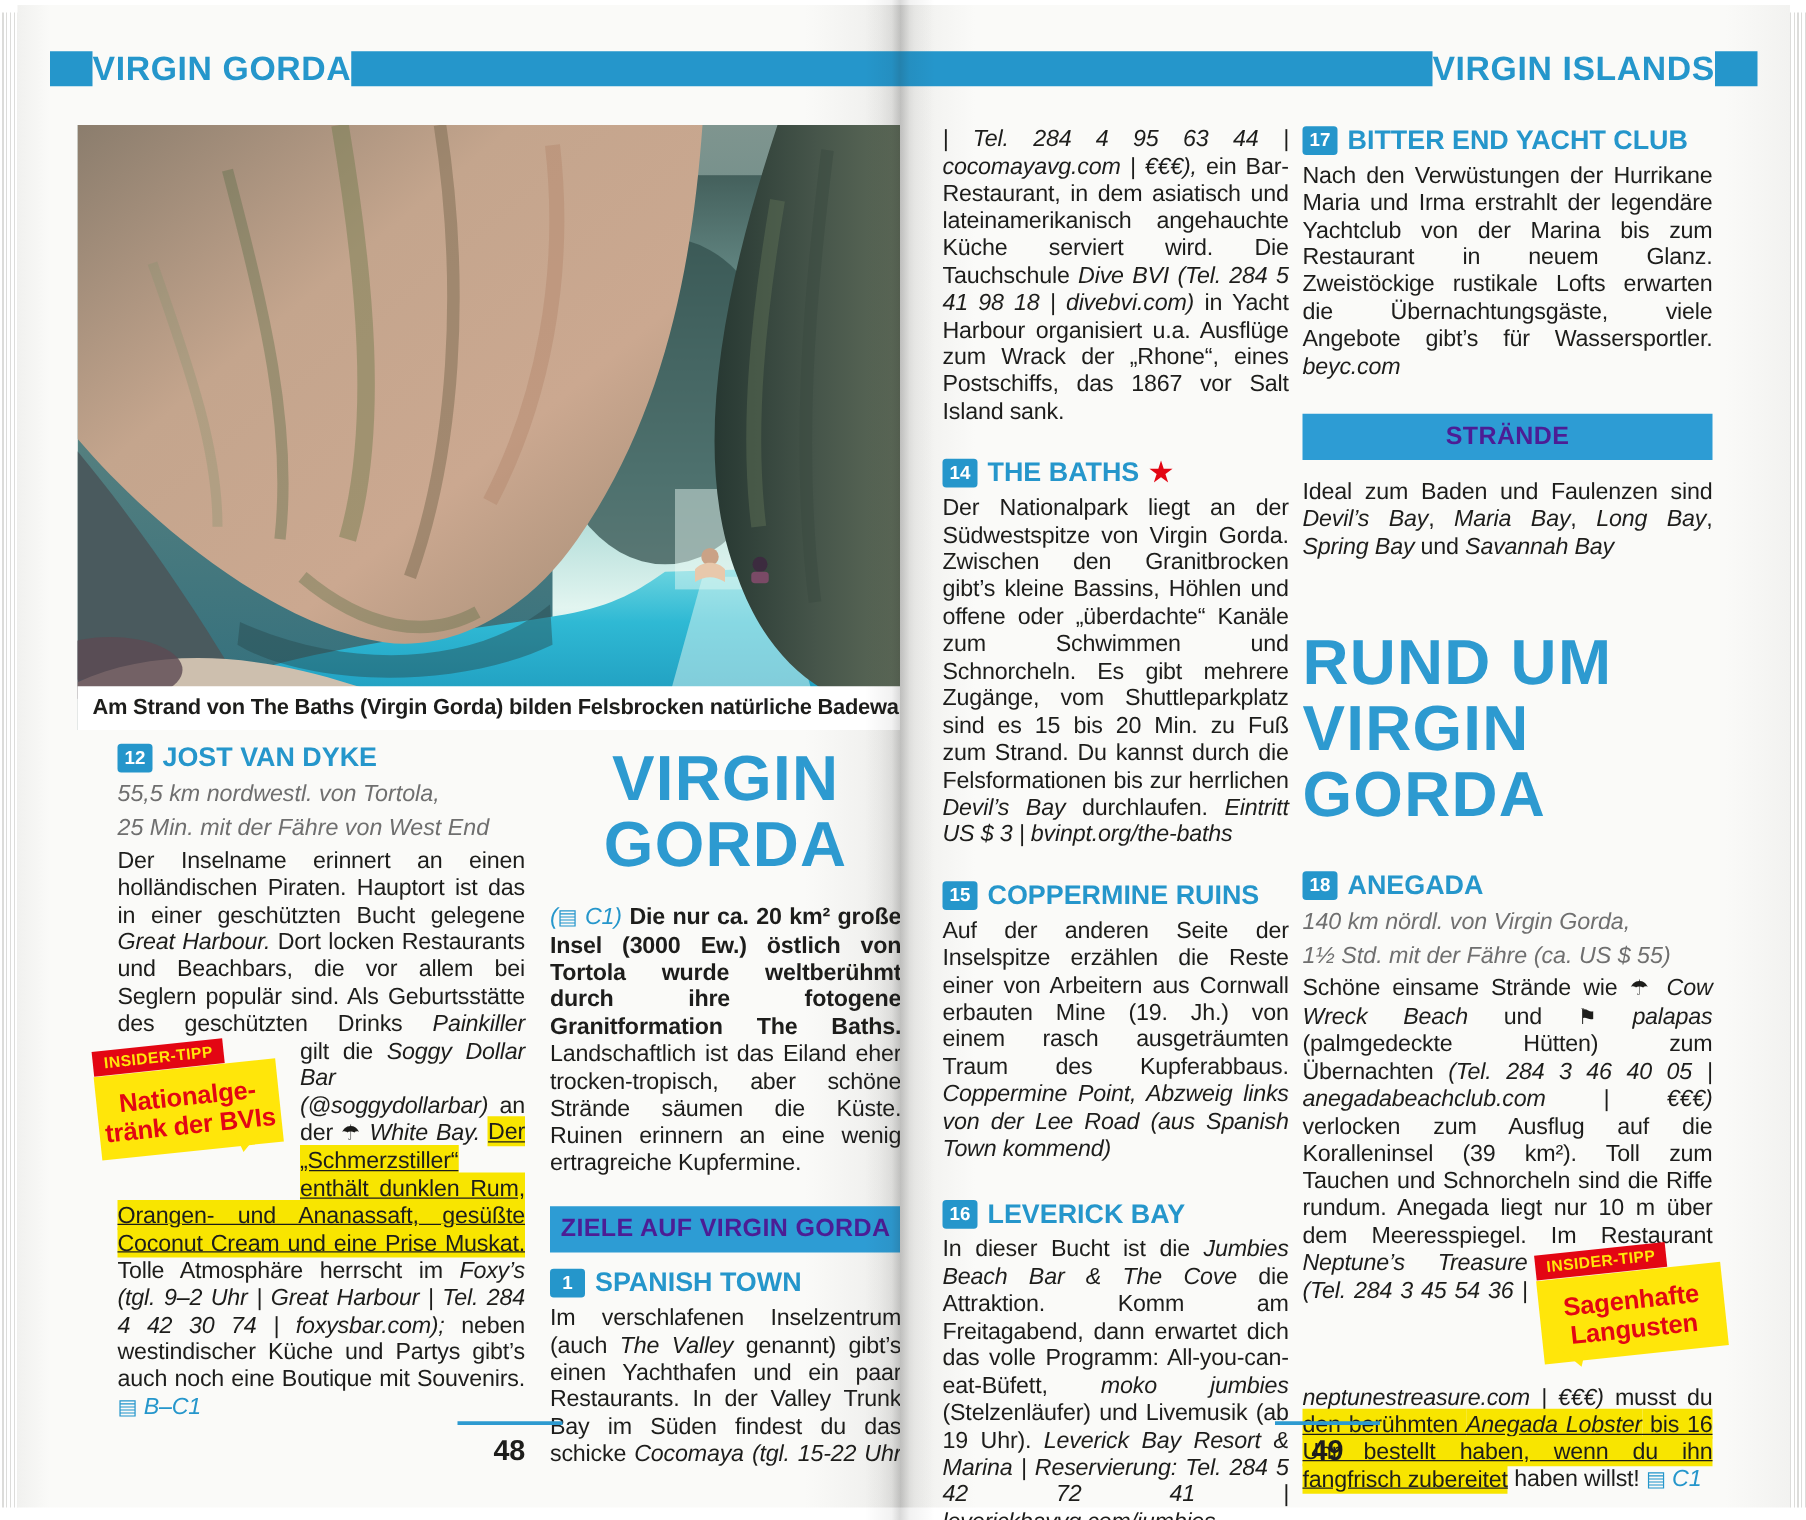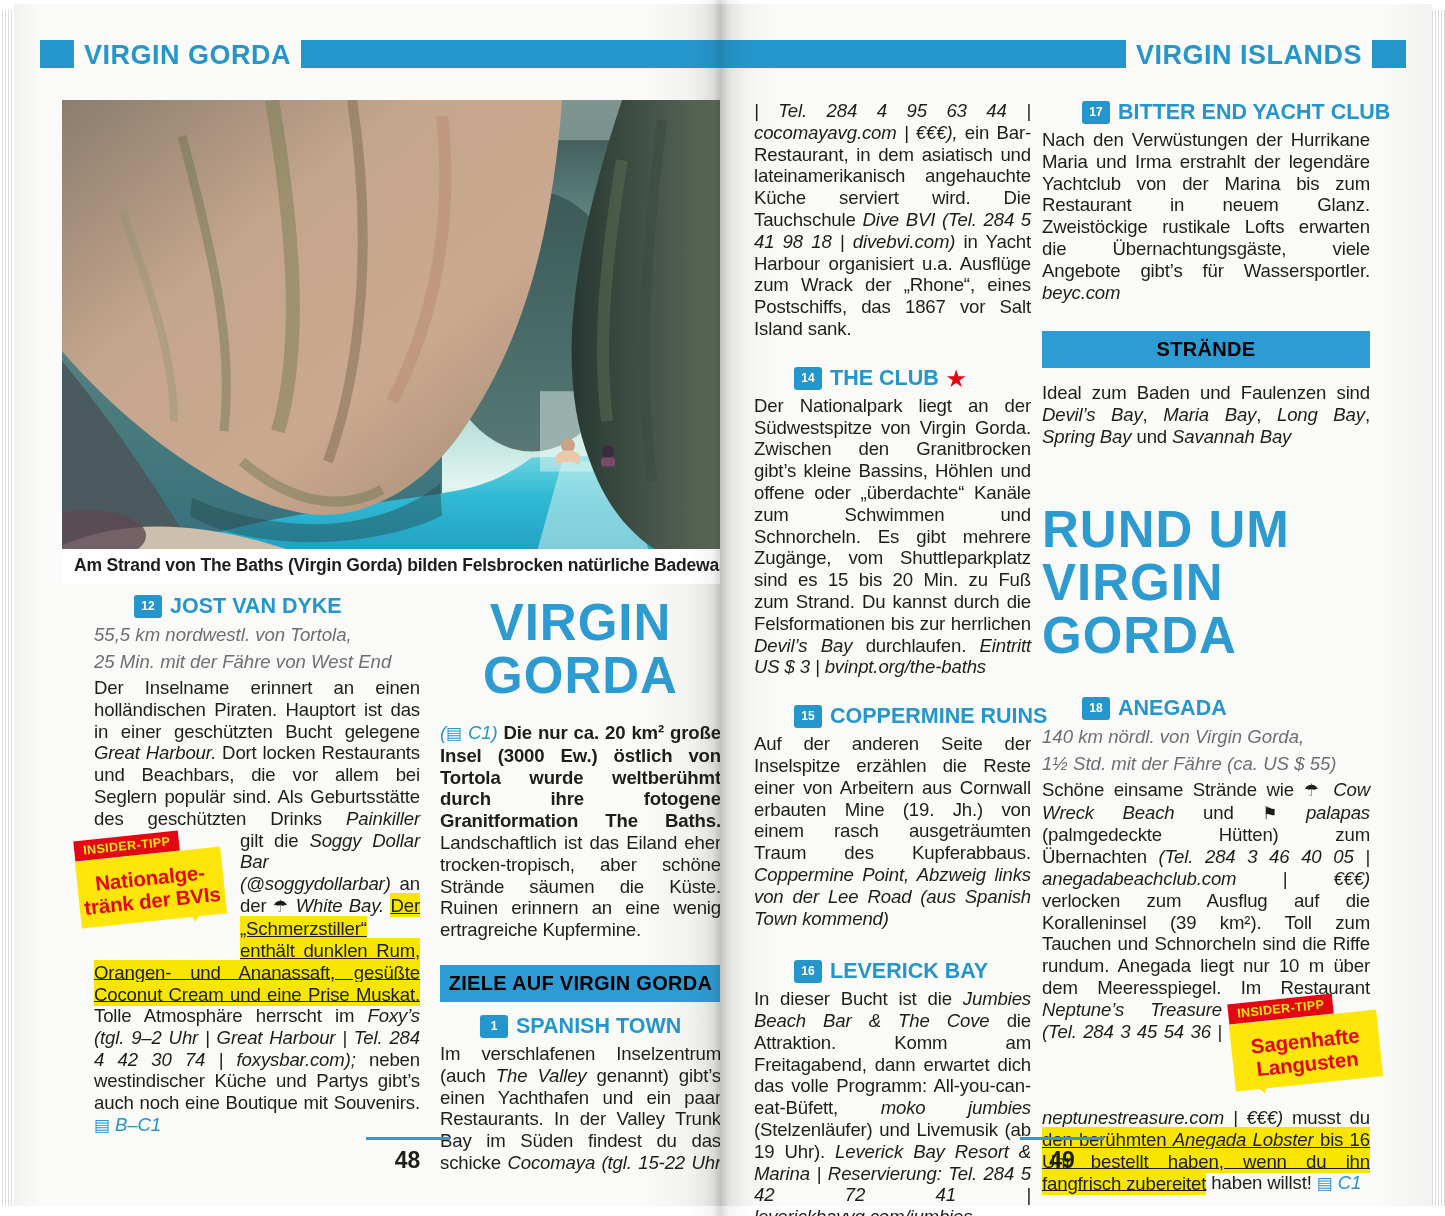--- a/index.html
+++ b/index.html
@@ -11,21 +11,21 @@
            background:repeating-linear-gradient(to right,#dcdcda 0 1px,#ffffff 1px 3px);}
   .page{position:absolute;top:4px;height:1202px;}
   .page-l{left:14px;width:706px;
           background:linear-gradient(to right,#f1f1ef 0,#fafaf8 26px,#fafaf8 630px,#efefed 690px,#e3e3e1 706px);}
   .page-r{left:720px;width:712px;
           background:linear-gradient(to right,#dfdfdd 0,#f0f0ee 12px,#fafaf8 60px,#fafaf8 660px,#f2f2f0 712px);}
   .gutter{position:absolute;left:692px;top:0;width:56px;height:1216px;pointer-events:none;
           background:linear-gradient(to right,rgba(30,30,30,0) 0,rgba(30,30,30,.06) 38%,rgba(30,30,30,.17) 50%,rgba(30,30,30,.06) 64%,rgba(30,30,30,0) 100%);}
 
   
-  .pheader{position:absolute;top:36px;display:flex;gap:10px;height:30px;}
+  .pheader{position:absolute;top:36px;display:flex;align-items:center;height:30px;}
   .page-l .pheader{left:26px;right:0;}
   .page-r .pheader{left:0;right:26px;}
   .hsq{width:34px;height:28px;background:#2596cb;flex:0 0 auto;}
   .hlabel{font-size:27px;font-weight:bold;color:#2596cb;letter-spacing:.5px;white-space:nowrap;}
   .hbar{flex:1;height:28px;background:#2596cb;}
 
   
   .photo{position:absolute;left:48px;top:96px;width:658px;height:484px;margin:0;}
   .photo svg{position:absolute;left:0;top:0;width:100%;height:100%;}
   .caption{position:absolute;left:0;bottom:0;background:#ffffff;padding:6px 16px 8px 12px;
@@ -38,25 +38,25 @@
   .col-c{left:34px;top:96px;width:277px;}
   .col-d{left:322px;top:96px;width:328px;}
 
   .body{font-size:18.6px;line-height:21.8px;letter-spacing:-.15px;text-align:justify;
         color:#1d1d1b;margin:0;}
   .flow{text-align-last:justify;}
   .meta{font-size:18.6px;line-height:24px;font-style:italic;color:#6f6f6f;margin:0 0 3px;}
   .shead{font-size:21.5px;font-weight:bold;color:#2596cb;margin:0 0 4px;
          display:flex;align-items:center;gap:8px;white-space:nowrap;}
   .badge{flex:0 0 auto;min-width:24px;height:23px;padding:0 2px;background:#2596cb;color:#fff;
-         font-size:12px;font-weight:bold;line-height:23px;text-align:center;border-radius:3px;margin-left:40px;}
+         font-size:15px;font-weight:bold;line-height:23px;text-align:center;border-radius:3px;}
   .star{color:#e30613;font-size:21px;line-height:1;}
   .bigtitle{color:#2d9ad0;font-weight:bold;font-size:51px;line-height:53px;letter-spacing:1px;margin:0;}
   .center{text-align:center;}
-  .bluebox{background:#2d9cd4;color:#000000;font-weight:bold;font-size:20px;line-height:37px;
+  .bluebox{background:#2d9cd4;color:#4c1d95;font-weight:bold;font-size:20px;line-height:37px;
            text-align:center;letter-spacing:.3px;}
 
   .i{font-style:italic;}
   .b{font-weight:bold;}
   .map{color:#2596cb;}
   .ic{font-style:normal;font-size:17px;}
   .hl{background:#f8e500;padding:1.5px 0;box-decoration-break:clone;text-decoration:underline;-webkit-box-decoration-break:clone;}
 
   
   .tipfloat{position:relative;display:block;}
@@ -195,21 +195,21 @@
       <span class="hbar"></span>
       <span class="hlabel">VIRGIN ISLANDS</span>
       <span class="hsq"></span>
     </div>
 
     <div class="col col-c">
       <p class="body"><span class="i">| Tel. 284 4 95 63 44 | cocomayavg.com | €€€),</span><span> ein Bar-Restaurant, in dem asiatisch und lateinamerikanisch angehauchte Küche serviert wird. Die Tauchschule </span><span class="i">Dive BVI (Tel. 284 5 41 98 18 | divebvi.com)</span><span> in Yacht Harbour organisiert u.a. Ausflüge zum Wrack der „Rhone“, eines Postschiffs, das 1867 vor Salt Island sank.</span></p>
 
       <h3 class="shead mt26">
         <span class="badge">14</span>
-        <span>THE CLUB</span>
+        <span>THE BATHS</span>
         <span class="star">★</span>
       </h3>
       <p class="body"><span>Der Nationalpark liegt an der Südwestspitze von Virgin Gorda. Zwischen den Granitbrocken gibt’s kleine Bassins, Höhlen und offene oder „überdachte“ Kanäle zum Schwimmen und Schnorcheln. Es gibt mehrere Zugänge, vom Shuttleparkplatz sind es 15 bis 20 Min. zu Fuß zum Strand. Du kannst durch die Felsformationen bis zur herrlichen </span><span class="i">Devil’s Bay</span><span> durchlaufen. </span><span class="i">Eintritt US $ 3 | bvinpt.org/the-baths</span></p>
 
       <h3 class="shead mt26">
         <span class="badge">15</span>
         <span>COPPERMINE RUINS</span>
       </h3>
       <p class="body"><span>Auf der anderen Seite der Inselspitze erzählen die Reste einer von Arbeitern aus Cornwall erbauten Mine (19. Jh.) von einem rasch ausgeträumten Traum des Kupferabbaus. </span><span class="i">Coppermine Point, Abzweig links von der Lee Road (aus Spanish Town kommend)</span></p>
 

